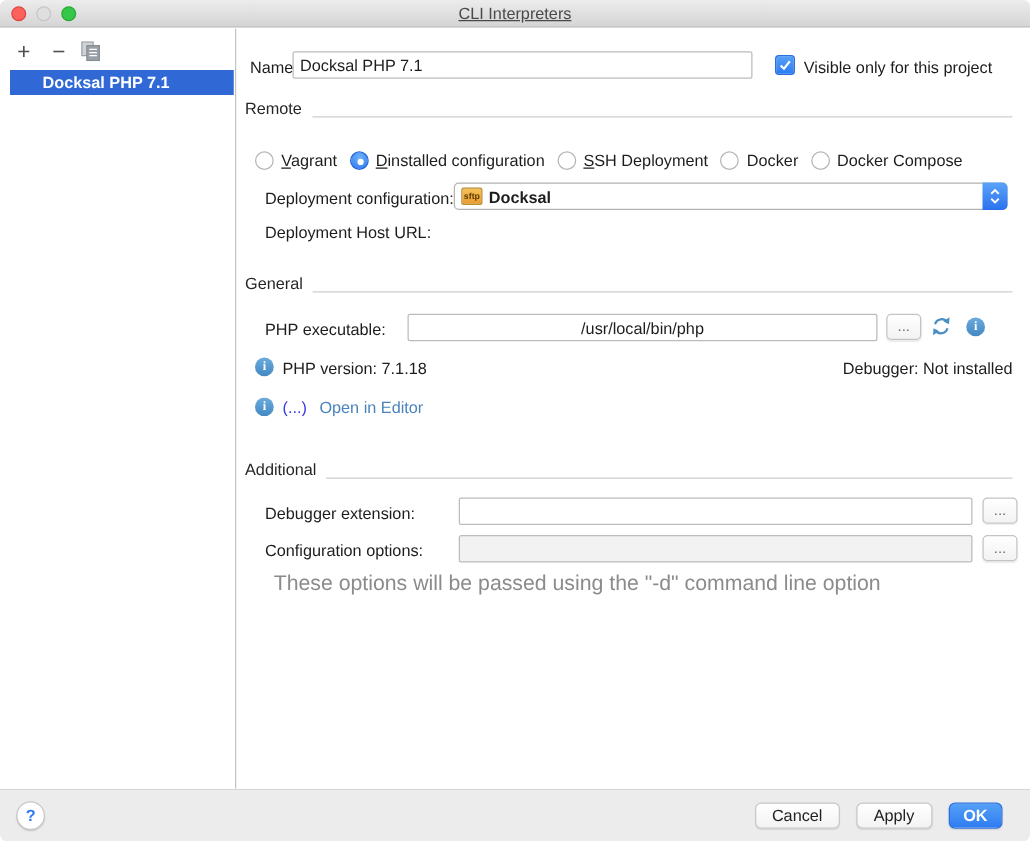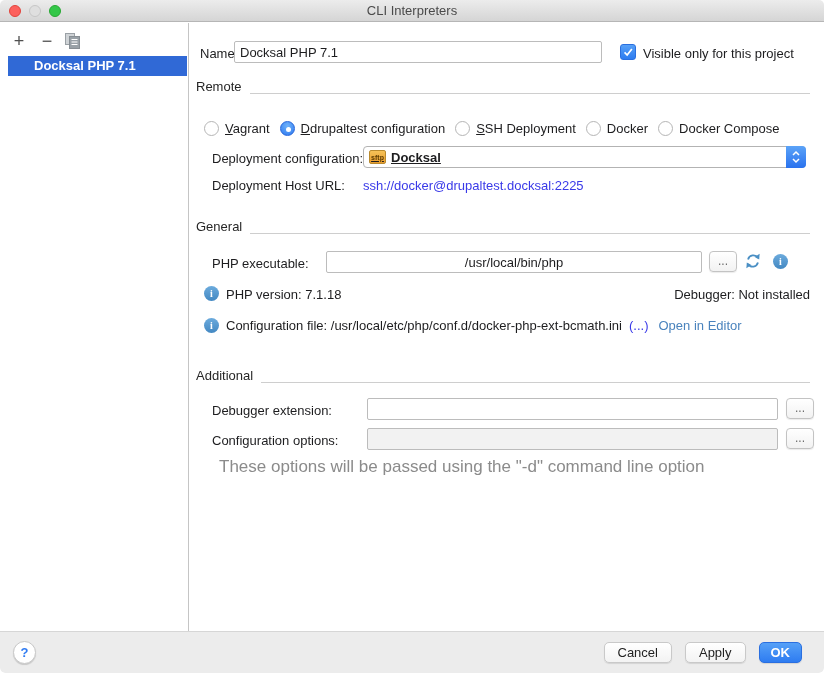--- a/index.html
+++ b/index.html
@@ -6,21 +6,21 @@
   html,body { margin:0; padding:0; background:#ffffff; }
   .window {
     position:relative; width:824px; height:673px; overflow:hidden;
     background:#fff; border-radius:5px;
     font-family:"Liberation Sans", sans-serif; font-size:13px; color:#1d1d1f;
     -webkit-font-smoothing:antialiased;
   }
   
   .titlebar { position:absolute; left:0; top:0; right:0; height:22px;
     background:linear-gradient(#ececec,#d5d5d5); border-bottom:1px solid #b6b6b6; }
-  .titlebar .title { line-height:22px; text-align:center; color:#4a4a4a; font-size:13px; }
+  .titlebar .title { line-height:22px; text-align:center; color:#4a4a4a; font-size:13px;text-decoration:underline; }
   .traffic { position:absolute; left:9px; top:5px; display:flex; gap:8px; }
   .tl { width:12px; height:12px; border-radius:50%; }
   .tl.red   { background:#fc615d; border:1px solid #e0443c; }
   .tl.gray  { background:#dfdfdf; border:1px solid #c6c6c6; }
   .tl.green { background:#34c749; border:1px solid #27a833; }
   
   .sidebar { position:absolute; left:0; top:23px; width:189px; bottom:42px;
     background:#fff; border-right:1px solid #c5c5c5; }
   .sb-btn { position:absolute; top:7px; width:22px; height:22px; border:none; background:none;
     font-size:18px; line-height:20px; color:#4f4f4f; text-align:center; padding:0; cursor:default; }
@@ -48,21 +48,21 @@
   .rb { width:15px; height:15px; border-radius:50%; background:#fff; border:1px solid #b5b5b5;
     position:relative; flex:0 0 auto; }
   .radio.selected .rb { background:radial-gradient(circle at 50% 30%, #6fb2fa, #2d79f0);
     border-color:#2565da; }
   .radio.selected .rb::after { content:""; position:absolute; left:5px; top:5px; width:5px; height:5px;
     border-radius:50%; background:#fff; }
   .u { text-decoration:underline; }
   
   .combo { position:absolute; left:363px; top:146px; width:443px; height:22px;
     border:1px solid #b3b3b3; border-radius:4px; background:#fff;
-    display:flex; align-items:center; padding-left:5px;text-decoration:underline; }
+    display:flex; align-items:center; padding-left:5px; }
   .combo .val { font-weight:bold; margin-left:5px; }
   .stepper { position:absolute; right:-1px; top:-1px; bottom:-1px; width:20px;
     border-radius:0 4px 4px 0; background:linear-gradient(#5ba3f8,#2a72ee);
     display:flex; align-items:center; justify-content:center; }
   .sftp-ic { width:17px; height:14px; border:1px solid #b98a2e; border-radius:2px;
     background:linear-gradient(#f6c258,#e89c2e); color:#5d3c00; font-size:7px; font-weight:bold;
     display:flex; align-items:center; justify-content:center; flex:0 0 auto; }
   
   .info-ic { position:absolute; width:15px; height:15px; border-radius:50%;
     background:linear-gradient(#6cabdd,var(--icon-blue,#4388c2)); color:#fff;
@@ -133,21 +133,21 @@
     <span class="line"></span>
   </div>
 
   <div class="radios">
     <div class="radio">
       <span class="rb"></span>
       <span><span class="u">V</span><span>agrant</span></span>
     </div>
     <div class="radio selected">
       <span class="rb"></span>
-      <span><span class="u">D</span><span>drupaltest configuration</span></span>
+      <span><span class="u">D</span><span>installed configuration</span></span>
     </div>
     <div class="radio">
       <span class="rb"></span>
       <span><span class="u">S</span><span>SH Deployment</span></span>
     </div>
     <div class="radio">
       <span class="rb"></span>
       <span><span class="u"></span><span>Docker</span></span>
     </div>
     <div class="radio">
@@ -162,21 +162,20 @@
     <span class="val">Docksal</span>
     <span class="stepper">
       <svg width="10" height="16" viewBox="0 0 10 16">
         <polyline points="2,6 5,3 8,6" fill="none" stroke="#fff" stroke-width="1.5"></polyline>
         <polyline points="2,10 5,13 8,10" fill="none" stroke="#fff" stroke-width="1.5"></polyline>
       </svg>
     </span>
   </div>
 
   <div class="lbl" style="left:212px;top:178px">Deployment Host URL:</div>
-  <div class="lbl link-indigo" style="left:363px;top:178px">ssh://docker@drupaltest.docksal:2225</div>
 
   <div class="section" style="top:219px">
     <span>General</span>
     <span class="line"></span>
   </div>
 
   <div class="lbl" style="left:212px;top:256px">PHP executable:</div>
   <input class="tf" style="left: 326px; top: 251px; width: 376px; height: 22px; text-align: center;" value="/usr/local/bin/php">
   <button class="mini" style="left:709px;top:251px">...</button>
   <span style="position:absolute;left:744px;top:252px">
@@ -188,21 +187,20 @@
     </svg>
   </span>
   <span class="info-ic" style="left:773px;top:254px">i</span>
 
   <span class="info-ic" style="left:204px;top:286px">i</span>
   <div class="lbl" style="left:226px;top:287px">PHP version: 7.1.18</div>
   <div class="lbl" style="right:14px;top:287px;left:auto">Debugger: Not installed</div>
 
   <div class="cfgrow">
     <span class="info-ic info-rel">i</span>
-    <span>Configuration file: /usr/local/etc/php/conf.d/docker-php-ext-bcmath.ini</span>
     <span class="link-indigo">(...)</span>
     <span class="link-blue" style="margin-left:3px">Open in Editor</span>
   </div>
 
   <div class="section" style="top:368px">
     <span>Additional</span>
     <span class="line"></span>
   </div>
 
   <div class="lbl" style="left:212px;top:403px">Debugger extension:</div>

